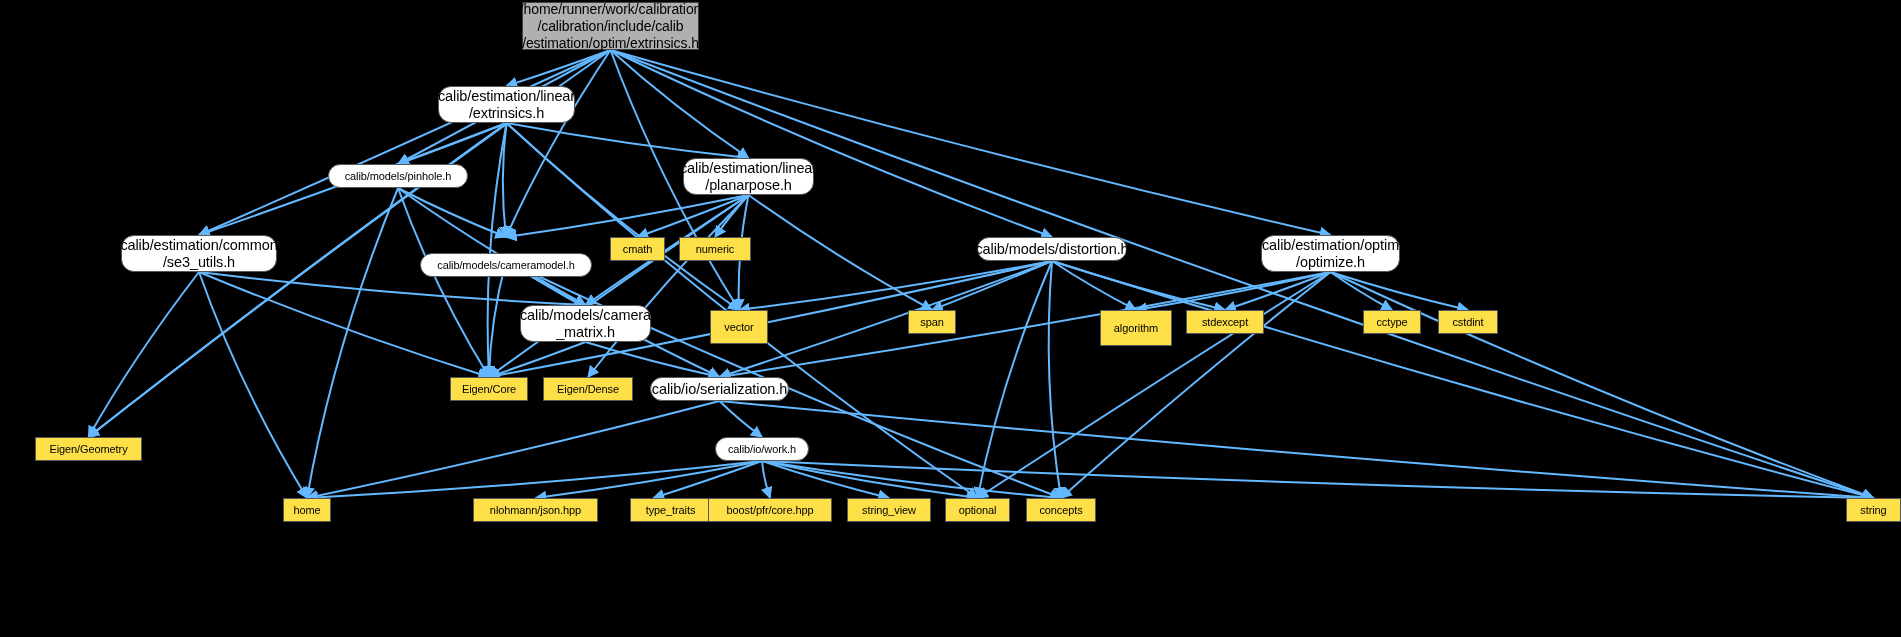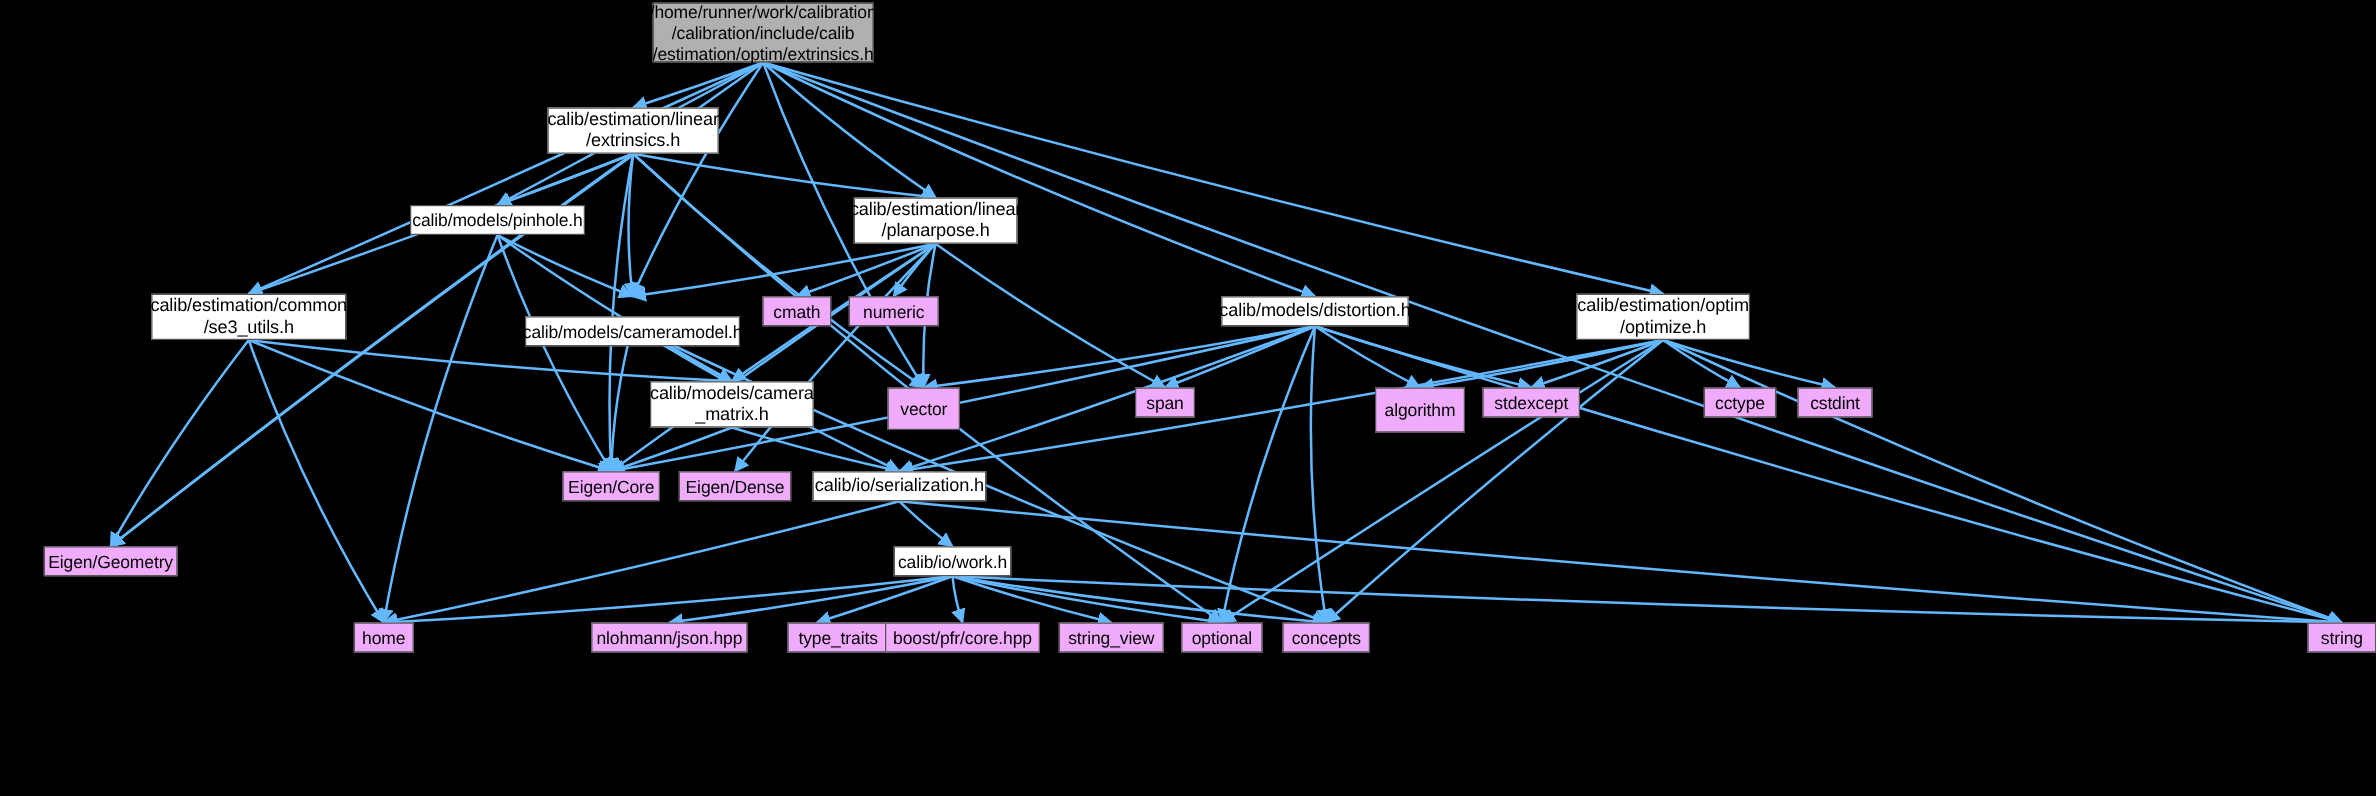--- a/index.html
+++ b/index.html
@@ -1,25 +1,25 @@
 <!DOCTYPE html>
 <html><head>
 <meta charset="utf-8">
 <style>
   html,body{margin:0;padding:0;background:#000;}
   #canvas{position:relative;width:1901px;height:637px;background:#000;overflow:hidden;
           font-family:"Liberation Sans",sans-serif;}
   svg.edges{position:absolute;left:0;top:0;width:1901px;height:637px;pointer-events:none;}
   .node{position:absolute;box-sizing:border-box;display:flex;align-items:center;
         justify-content:center;text-align:center;border:1px solid #565656;
-        color:#000;font-size:14px;line-height:17px;letter-spacing:-0.1px;
+        color:#000;font-size:11px;line-height:17px;letter-spacing:-0.1px;
         white-space:pre-line;padding:1px 4px;}
   .n-root{background:#b0b0b0;border-color:#404040;}
-  .n-hdr{background:#ffffff;}
-  .n-std{background:#f0abfc;}
+  .n-hdr{background:#ffffff;border-radius:13px;}
+  .n-std{background:#fde047;}
 </style>
 </head>
 <body>
 
 <div id="canvas">
   <svg class="edges">
     <defs>
       <marker id="ah" viewBox="0 0 10 10" refX="9" refY="5" markerWidth="6" markerHeight="6" orient="auto-start-reverse">
         <path d="M 0 0 L 10 5 L 0 10 z" fill="#63b8ff"></path>
       </marker>

